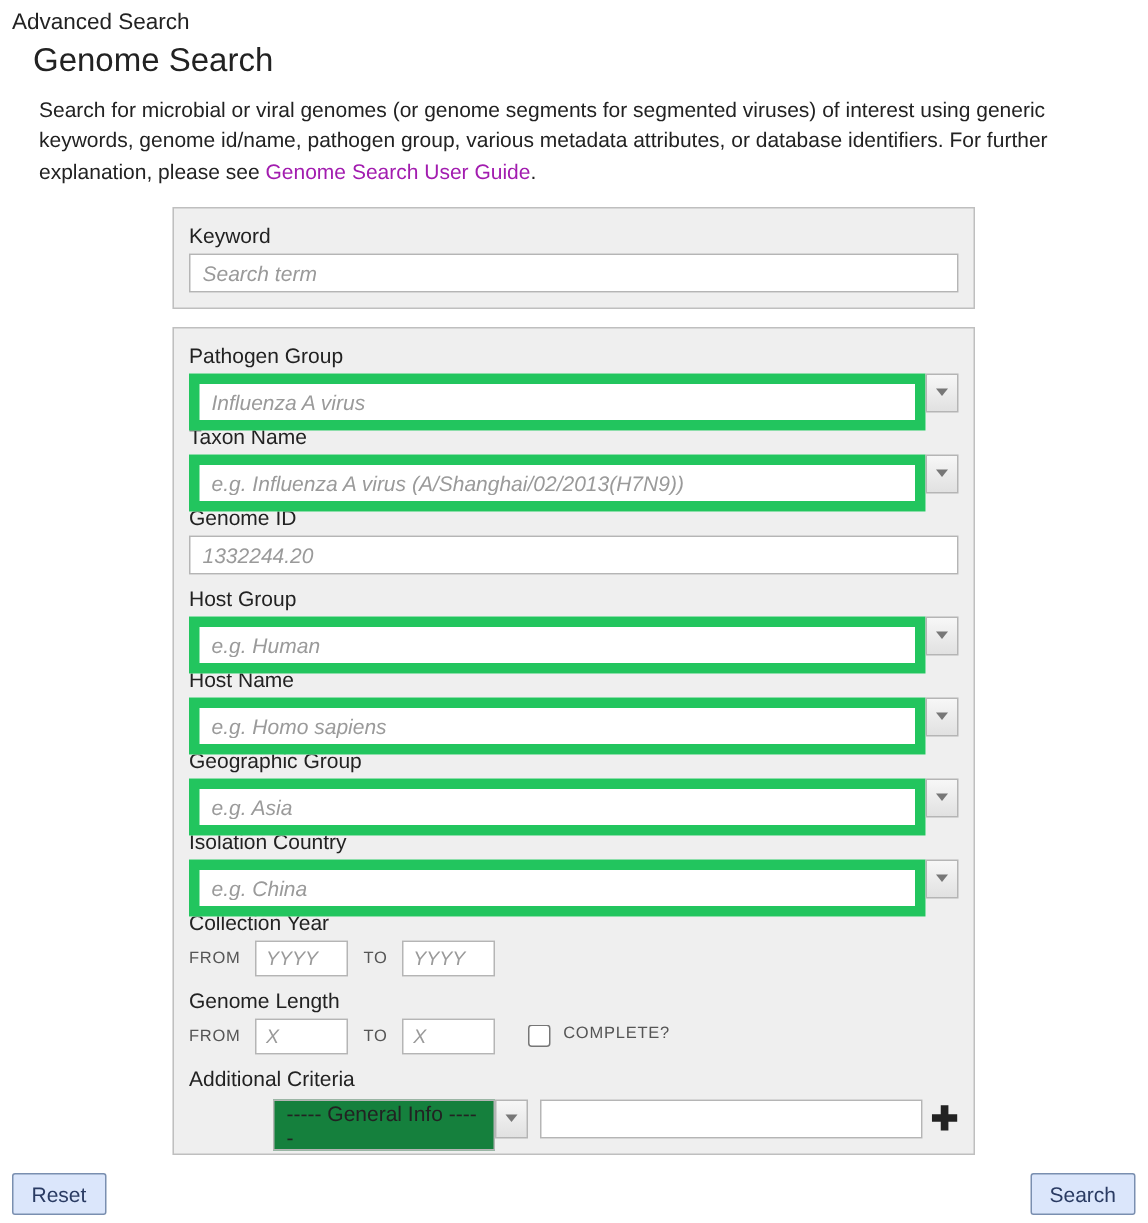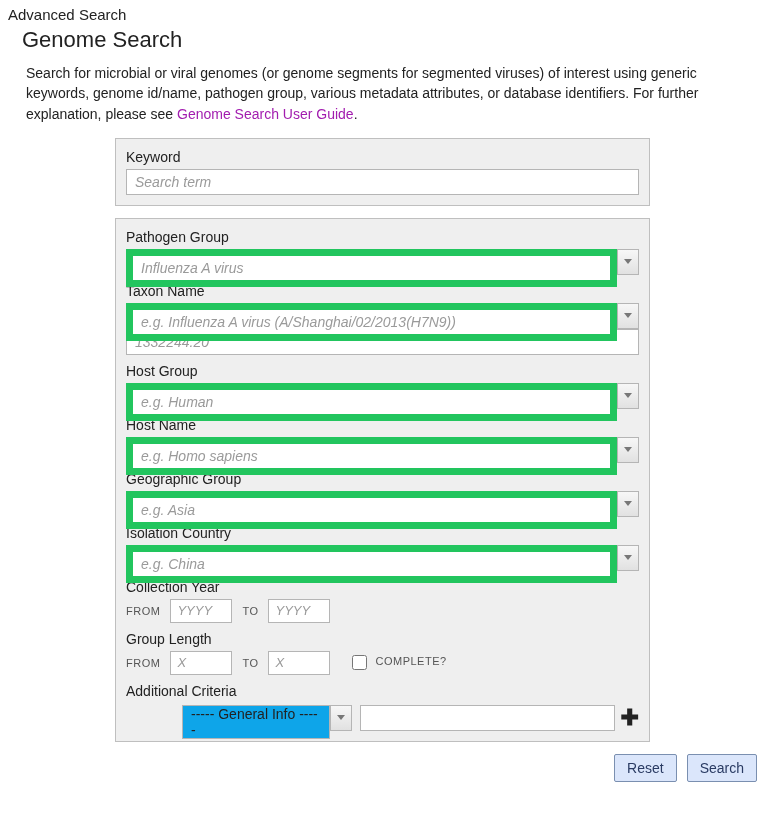--- a/index.html
+++ b/index.html
@@ -20,24 +20,24 @@
   .caret { width: 0; height: 0; border-left: 4px solid transparent; border-right: 4px solid transparent; border-top: 5px solid #777; }
   .range-row { display: flex; align-items: center; margin-top: 4px; gap: 10px; }
   .range-label { font-size: 11px; color: #555; letter-spacing: 0.5px; }
   .short-input { width: 62px; height: 24px; border: 1px solid #b5b5b5; padding: 0 6px; font-size: 13px; background: #fff; font-family: inherit; }
   .short-input::placeholder { color: #9a9a9a; font-style: italic; }
   .checkbox-wrap { display: flex; align-items: flex-start; gap: 8px; margin-left: 12px; }
   input[type="checkbox"] { width: 15px; height: 15px; border: 1px solid #b5b5b5; background: #fff; }
   .checkbox-label { font-size: 11px; color: #555; letter-spacing: 0.5px; }
   .addl-row { display: flex; align-items: center; margin-top: 6px; gap: 0; padding-left: 56px; }
   .addl-combo { width: 170px; height: 26px; display: flex; }
-  .addl-select-display { flex: 1; border: 1px solid #b5b5b5; background: #0ea5e9; height: 26px; padding: 16px 8px; display: flex; align-items: center; font-size: 14px; }
+  .addl-select-display { flex: 1; border: 1px solid #b5b5b5; background: #15803d; height: 26px; padding: 16px 8px; display: flex; align-items: center; font-size: 14px; }
   .addl-value { flex: 1; height: 26px; border: 1px solid #b5b5b5; margin-left: 8px; background: #fff; padding: 0 6px; font-family: inherit; font-size: 14px; width: 250px; }
   .addl-plus { font-size: 22px; font-weight: 700; margin-left: 6px; cursor: pointer; line-height: 1; user-select: none; }
-  .actions { display: flex; gap: 10px; justify-content: flex-end; margin-top: 8px; }
+  .actions { display: flex; gap: 10px; justify-content: space-between; margin-top: 8px; }
   .btn { background: #dbe6fb; border: 1px solid #7a8fb0; padding: 5px 12px; font-size: 14px; border-radius: 2px; color: #2a3b63; cursor: pointer; font-family: inherit; }
 </style>
 </head>
 <body>
 
 <div class="page-header">Advanced Search</div>
 <h1 class="page-title">Genome Search</h1>
 
 <div class="intro">
   <span>Search for microbial or viral genomes (or genome segments for segmented viruses) of interest using generic keywords, genome id/name, pathogen group, various metadata attributes, or database identifiers. For further explanation, please see </span>
@@ -60,20 +60,21 @@
   </div>
 
   <div class="field-label">Taxon Name</div>
   <div class="combo">
     <input type="text" class="combo-input" placeholder="e.g. Influenza A virus (A/Shanghai/02/2013(H7N9))" style="">
     <div class="combo-btn">
         <span class="caret"></span>
       </div>
   </div>
 
+  <div class="field-label">Genome ID</div>
   <input type="text" class="text-input" placeholder="1332244.20" style="">
 
   <div class="field-label">Host Group</div>
   <div class="combo">
     <input type="text" class="combo-input" placeholder="e.g. Human" style="">
     <div class="combo-btn">
         <span class="caret"></span>
       </div>
   </div>
 
@@ -102,21 +103,21 @@
   </div>
 
   <div class="field-label">Collection Year</div>
   <div class="range-row">
     <span class="range-label">FROM</span>
     <input type="text" class="short-input" placeholder="YYYY" style="">
     <span class="range-label">TO</span>
     <input type="text" class="short-input" placeholder="YYYY" style="">
   </div>
 
-  <div class="field-label">Group Length</div>
+  <div class="field-label">Genome Length</div>
   <div class="range-row">
     <span class="range-label">FROM</span>
     <input type="text" class="short-input" placeholder="X" style="">
     <span class="range-label">TO</span>
     <input type="text" class="short-input" placeholder="X" style="">
     <div class="checkbox-wrap">
       <input type="checkbox" style="">
       <span class="checkbox-label">COMPLETE?</span>
     </div>
   </div>

